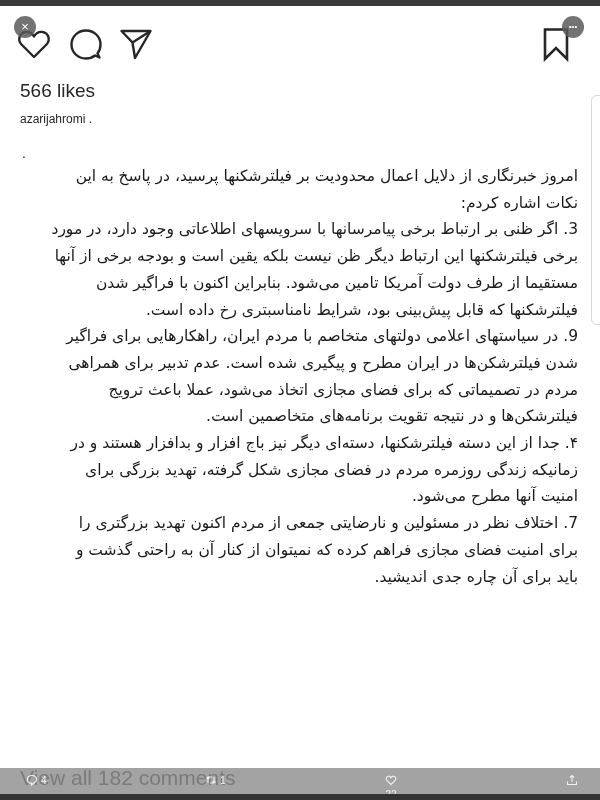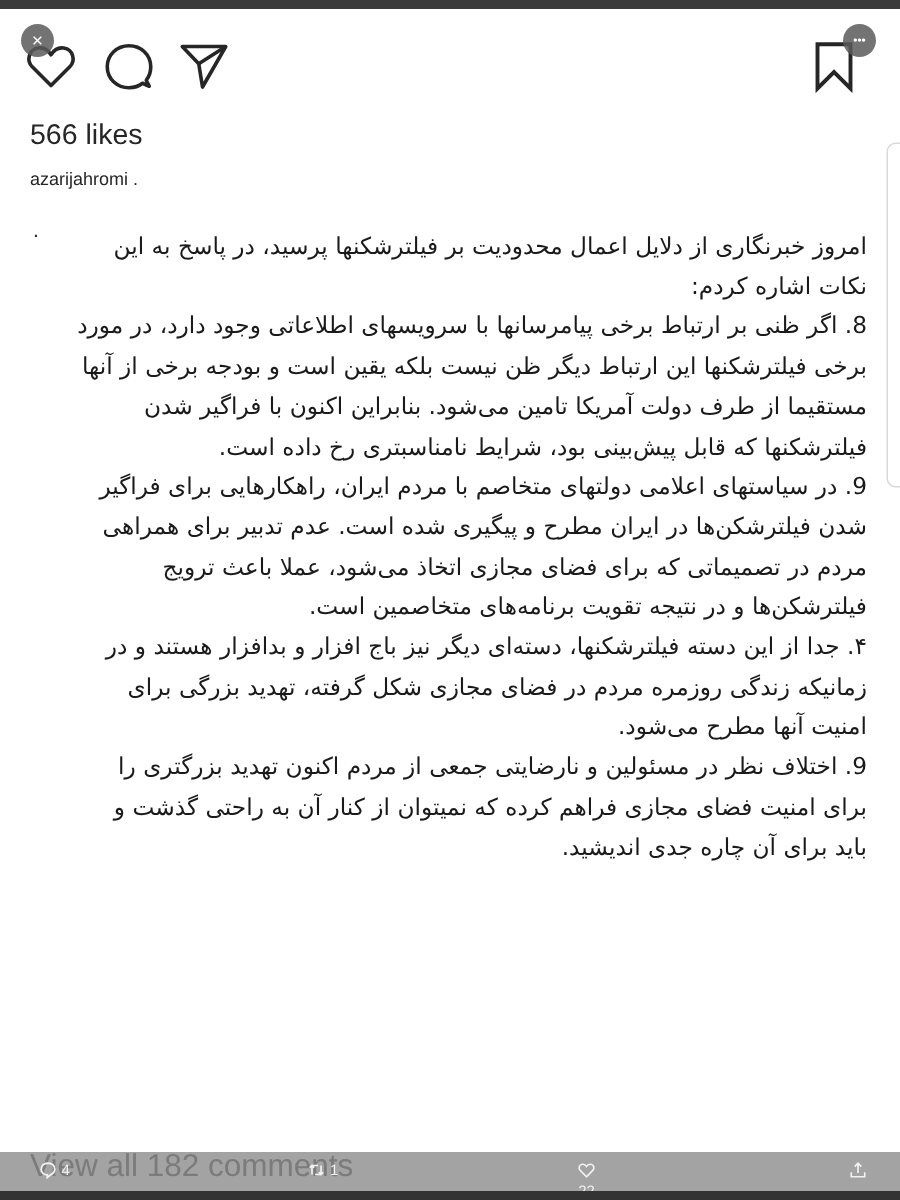--- a/index.html
+++ b/index.html
@@ -18,21 +18,21 @@
 
     .overlay-close { position: absolute; left: 14px; top: 16px; width: 22px; height: 22px; border-radius: 50%; background: rgba(90,90,90,0.85); color: #fff; font-size: 13px; line-height: 22px; text-align: center; cursor: pointer; }
     .overlay-more { position: absolute; left: 562px; top: 16px; width: 22px; height: 22px; border-radius: 50%; background: rgba(90,90,90,0.85); color: #fff; font-size: 8px; line-height: 22px; text-align: center; cursor: pointer; letter-spacing: 0px; }
 
     .likes { position: absolute; left: 20px; top: 80px; font-size: 19px; color: #262626; }
     .username { position: absolute; left: 20px; top: 112px; font-size: 12px; color: #262626; }
     .dot { position: absolute; left: 22px; top: 145px; font-size: 14px; color: #262626; }
 
     .side-panel { position: absolute; left: 591px; top: 95px; width: 20px; height: 230px; border: 1px solid #d8d8d8; border-radius: 6px; background: #ffffff; }
 
-    .caption { position: absolute; left: 50px; top: 151px; width: 528px; direction: rtl; text-align: right; font-family: "DejaVu Sans", sans-serif; font-size: 15.5px; line-height: 26.7px; color: #1a1a1a; }
+    .caption { position: absolute; left: 50px; top: 163px; width: 528px; direction: rtl; text-align: right; font-family: "DejaVu Sans", sans-serif; font-size: 15.5px; line-height: 26.7px; color: #1a1a1a; }
     .caption p { margin: 0; }
 
     .bottom-bar { position: absolute; left: 0; top: 768px; width: 600px; height: 26px; background: #a3a3a3; }
     .view-comments { position: absolute; left: 20px; top: 766px; font-size: 21px; color: #7b7b7b; white-space: nowrap; cursor: pointer; }
     .tw-stat { position: absolute; top: 774px; font-size: 10px; color: #f2f2f2; display: flex; align-items: center; gap: 3px; cursor: pointer; }
     .tw-stat svg { width: 12px; height: 12px; }
     #tw-reply { left: 26px; }
     #tw-retweet { left: 205px; }
     #tw-like { left: 385px; flex-direction: column; }
     #tw-share { left: 566px; }
@@ -71,24 +71,24 @@
 <div class="overlay-more">•••</div>
 
 <div class="likes">566 likes</div>
 <div class="username">azarijahromi .</div>
 <div class="dot">.</div>
 
 <div class="side-panel"></div>
 
 <div class="caption">
   <p>امروز خبرنگاری از دلایل اعمال محدودیت بر فیلترشکنها پرسید، در پاسخ به این نکات اشاره کردم:</p>
-  <p>8. اگر ظنی بر ارتباط برخی پیامرسانها با سرویسهای اطلاعاتی وجود دارد، در مورد برخی فیلترشکنها این ارتباط دیگر ظن نیست بلکه یقین است و بودجه برخی از آنها مستقیما از طرف دولت آمریکا تامین می‌شود. بنابراین اکنون با فراگیر شدن فیلترشکنها که قابل پیش‌بینی بود، شرایط نامناسبتری رخ داده است.</p>
+  <p>3. اگر ظنی بر ارتباط برخی پیامرسانها با سرویسهای اطلاعاتی وجود دارد، در مورد برخی فیلترشکنها این ارتباط دیگر ظن نیست بلکه یقین است و بودجه برخی از آنها مستقیما از طرف دولت آمریکا تامین می‌شود. بنابراین اکنون با فراگیر شدن فیلترشکنها که قابل پیش‌بینی بود، شرایط نامناسبتری رخ داده است.</p>
   <p>9. در سیاستهای اعلامی دولتهای متخاصم با مردم ایران، راهکارهایی برای فراگیر شدن فیلترشکن‌ها در ایران مطرح و پیگیری شده است. عدم تدبیر برای همراهی مردم در تصمیماتی که برای فضای مجازی اتخاذ می‌شود، عملا  باعث ترویج فیلترشکن‌ها و در نتیجه تقویت برنامه‌های متخاصمین است.</p>
   <p>۴. جدا از این دسته فیلترشکنها، دسته‌ای دیگر نیز باج افزار و بدافزار هستند و در زمانیکه زندگی روزمره مردم در فضای مجازی شکل گرفته، تهدید بزرگی برای امنیت آنها مطرح می‌شود.</p>
-  <p>9. اختلاف نظر در مسئولین و نارضایتی جمعی از مردم اکنون تهدید بزرگتری را برای امنیت فضای مجازی فراهم کرده که نمیتوان از کنار آن به راحتی گذشت و باید برای آن چاره جدی اندیشید.</p>
+  <p>7. اختلاف نظر در مسئولین و نارضایتی جمعی از مردم اکنون تهدید بزرگتری را برای امنیت فضای مجازی فراهم کرده که نمیتوان از کنار آن به راحتی گذشت و باید برای آن چاره جدی اندیشید.</p>
 </div>
 
 <div class="bottom-bar"></div>
 <div class="view-comments">View all 182 comments</div>
 
 <div class="tw-stat" id="tw-reply">
   <svg viewBox="0 0 12 12" fill="none" stroke="#f2f2f2" stroke-width="1.2">
       <path d="M6 1.5 C3 1.5 1.5 3.3 1.5 5.5 C1.5 7.8 3.3 9.3 5.5 9.3 L5.5 11 L8 9 C9.8 8.2 10.5 6.8 10.5 5.5 C10.5 3.3 9 1.5 6 1.5 Z"></path>
     </svg>
   <span>4</span>

